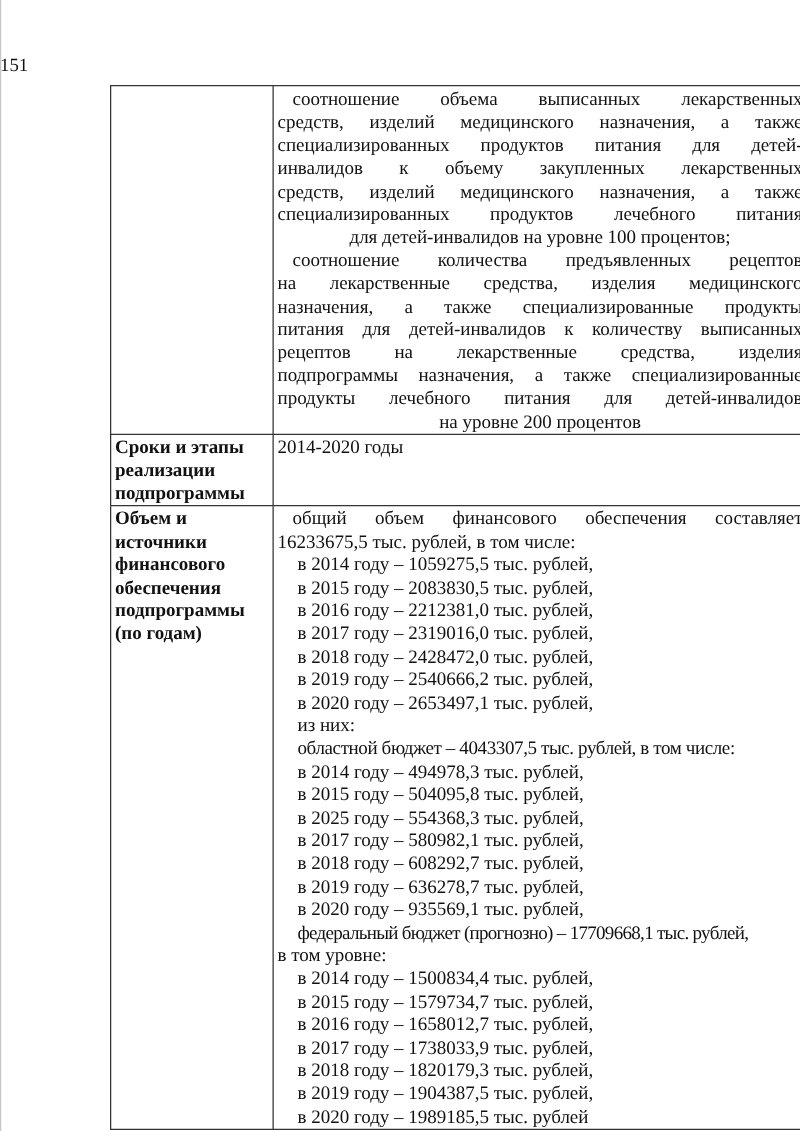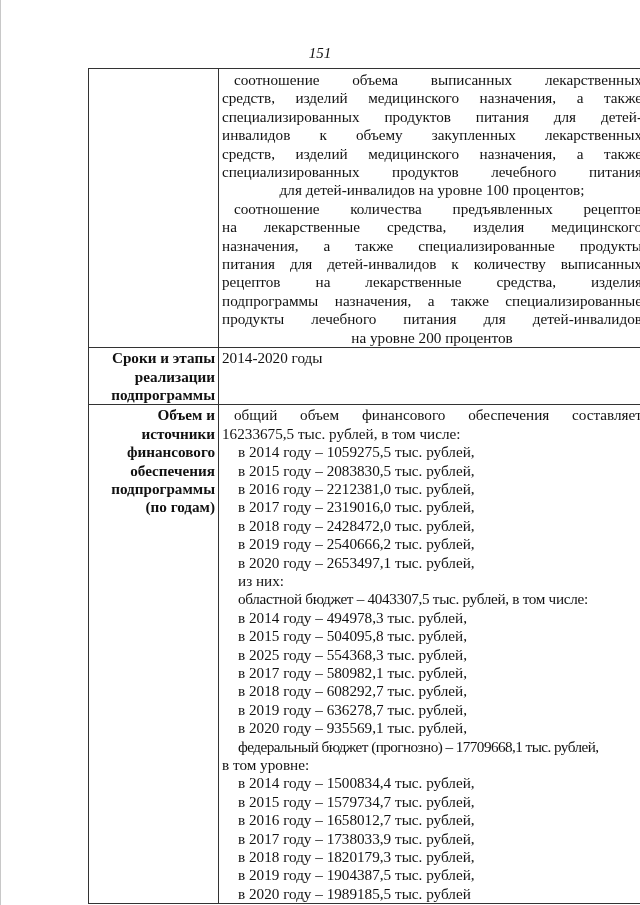--- a/index.html
+++ b/index.html
@@ -1,25 +1,25 @@
 <!DOCTYPE html>
 <html><head>
 <meta charset="utf-8">
 <style>
   html, body { margin: 0; padding: 0; background: #ffffff; }
   body { width: 640px; height: 905px; position: relative; overflow: hidden;
          font-family: "Liberation Serif", serif; color: #111; }
   .edge-line { position: absolute; left: 0; top: 0; width: 1px; height: 905px; background: #c8c8c8; }
-  .page-number { position: absolute; top: 44px; left: 0; width: 640px; text-align: center;
-                 font-size: 15px; line-height: 18px; font-style: italic; }
+  .page-number { position: absolute; top: 44px; left: 0; width: 640px; text-align: left;
+                 font-size: 15px; line-height: 18px; }
   table.passport { position: absolute; left: 88px; top: 68px; width: 558px;
                    border-collapse: collapse; table-layout: fixed; }
   table.passport td { border: 1.3px solid #333; vertical-align: top; padding: 0 3px 0 3px;
                       font-size: 15.2px; line-height: 18.4px; }
-  td.label-cell { width: 123px; font-weight: bold; padding-left: 3px; text-align: right; }
+  td.label-cell { width: 123px; font-weight: bold; padding-left: 3px; }
   td.content-cell { text-align: justify; }
   .indent2 { padding-left: 16px; }
   .line { display: block; white-space: nowrap; }
   .just-line { display: block; text-align: justify; text-align-last: justify; }
   .just-last { display: block; text-align: center; }
   .first-ind { padding-left: 12px; }
 </style>
 </head>
 <body>
 

